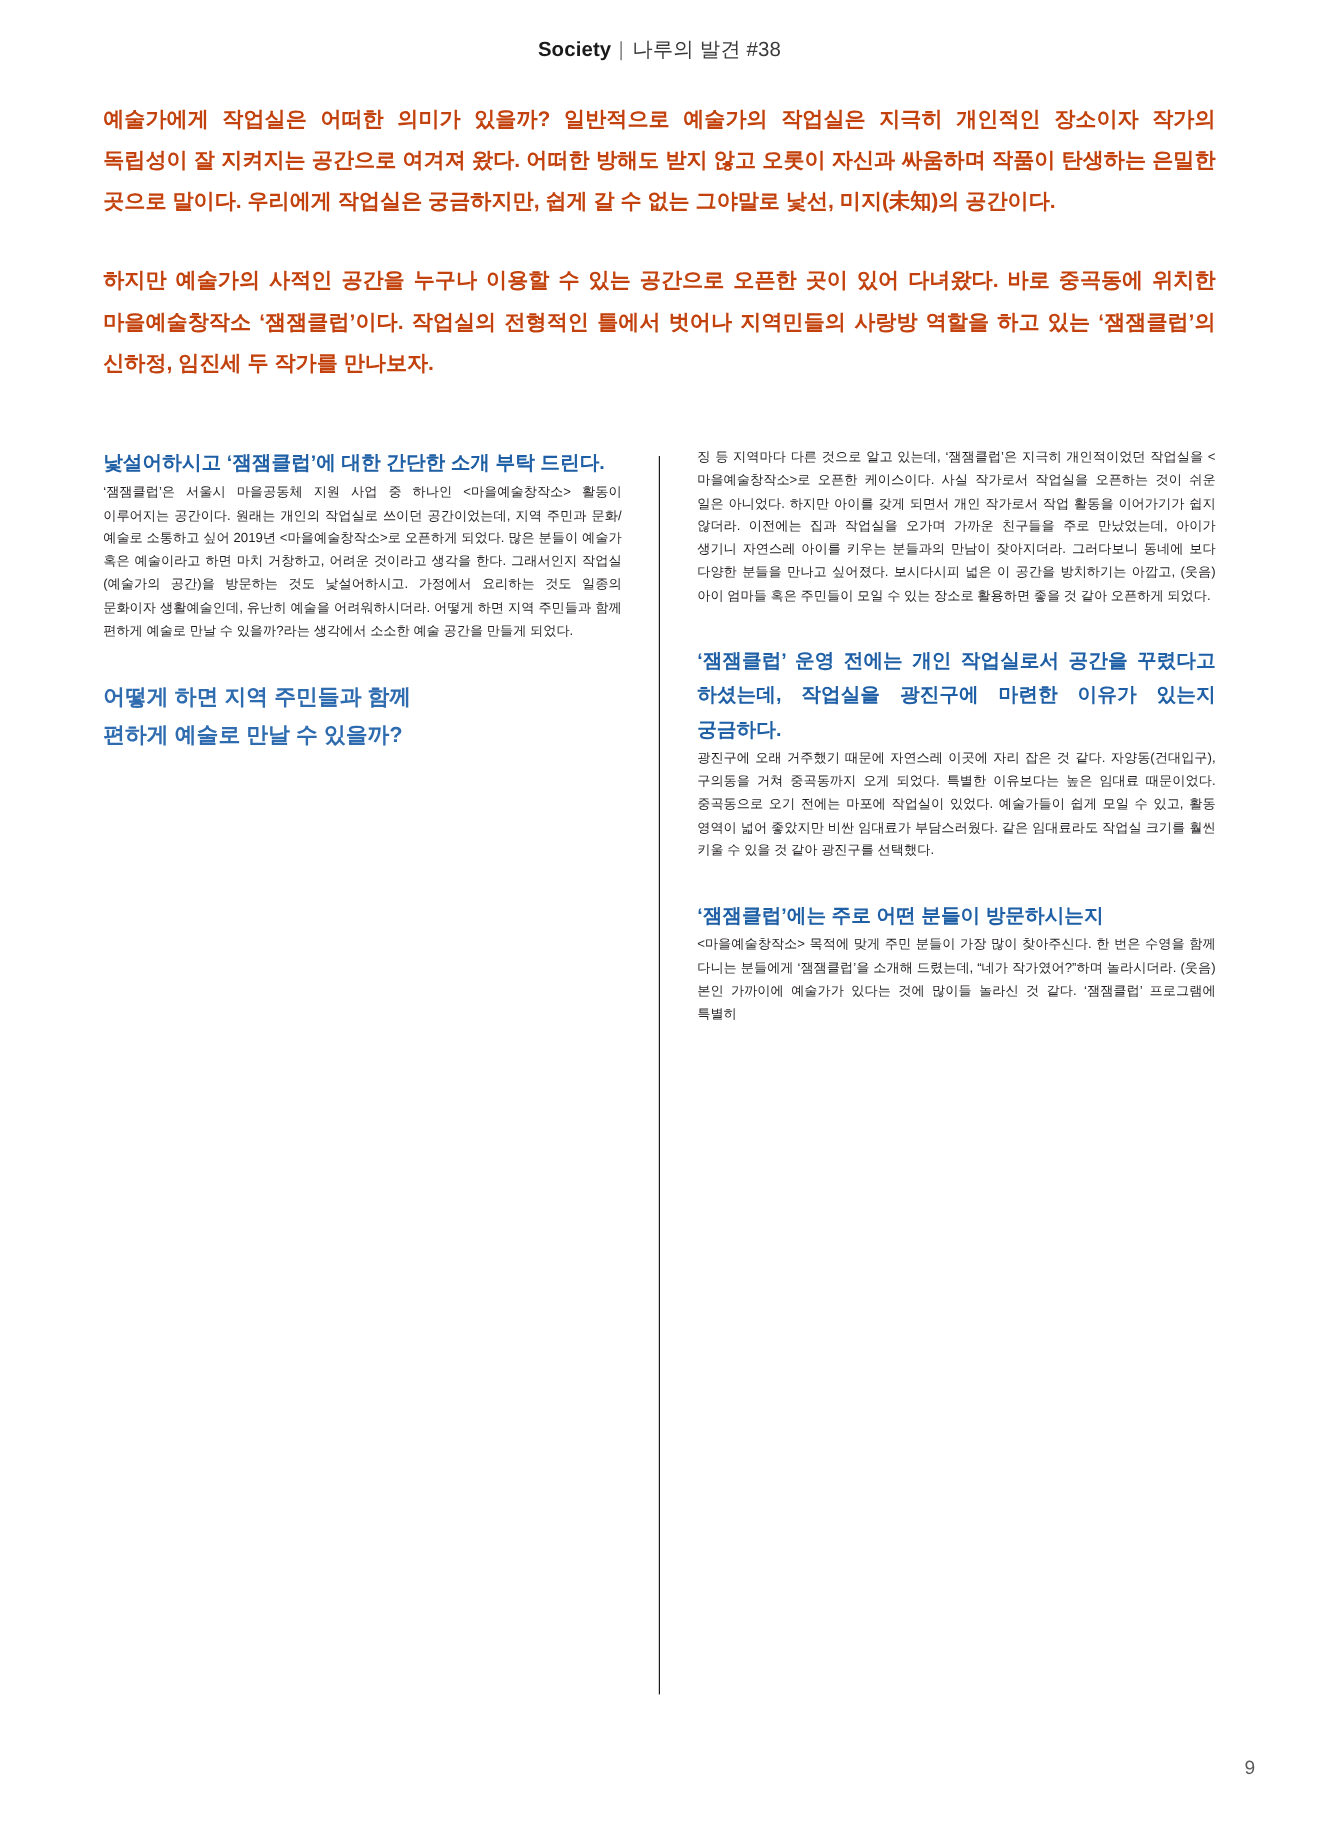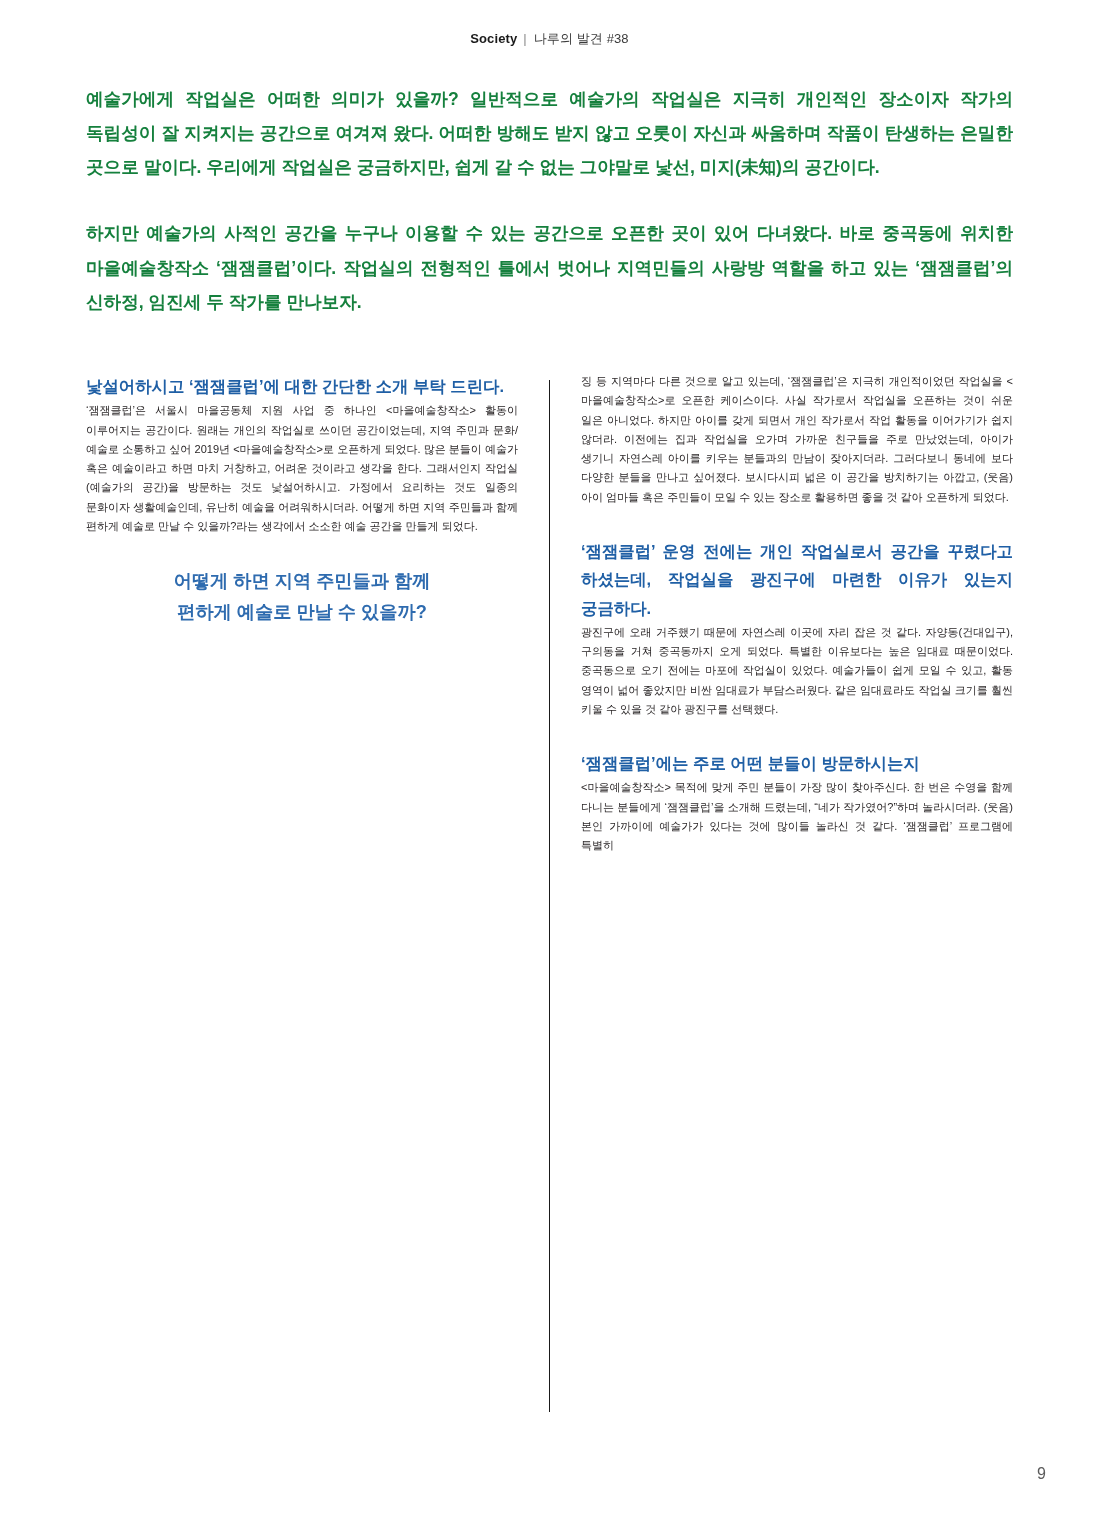--- a/index.html
+++ b/index.html
@@ -20,21 +20,21 @@
     overflow: hidden;
   }
 
   
   .running-header {
     position: absolute;
     top: 30px;
     left: 0;
     width: 100%;
     text-align: center;
-    font-size: 13px;
+    font-size: 17px;
     color: #2b2b2b;
     letter-spacing: 0.1px;
     white-space: nowrap;
   }
   .running-header .hdr-section {
     font-weight: bold;
     color: #1a1a1a;
   }
   .running-header .hdr-divider {
     display: inline-block;
@@ -52,21 +52,21 @@
     position: absolute;
     left: 86px;
     width: 927px;
     top: 82px;
   }
   .intro p {
     margin: 0 0 32px 0;
     font-size: 17.6px;
     line-height: 1.94;
     font-weight: bold;
-    color: #15803d;
+    color: #c2410c;
     text-align: justify;
     text-justify: inter-character;
     word-break: keep-all;
   }
   .intro p:last-child { margin-bottom: 0; }
 
   
   .columns {
     position: absolute;
     top: 372px;
@@ -113,21 +113,20 @@
     word-break: keep-all;
   }
   .a.continuation { margin-top: 0; }
 
   .block { margin-bottom: 30px; }
   .block:last-child { margin-bottom: 0; }
 
   
   .pullquote {
     margin: 30px 0 32px 0;
-    text-align: center;
     font-size: 18.2px;
     line-height: 1.66;
     font-weight: bold;
     color: #2E6BAF;
     word-break: keep-all;
   }
   .pullquote span { display: block; }
 
   
   .folio {

